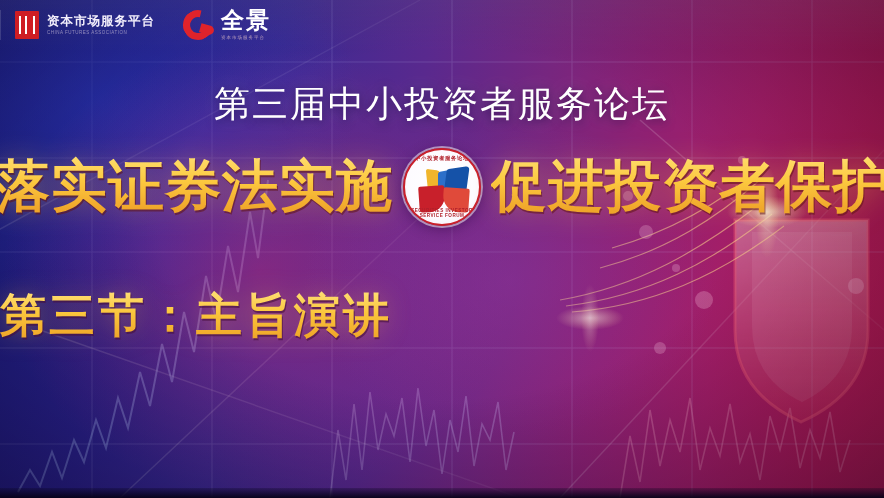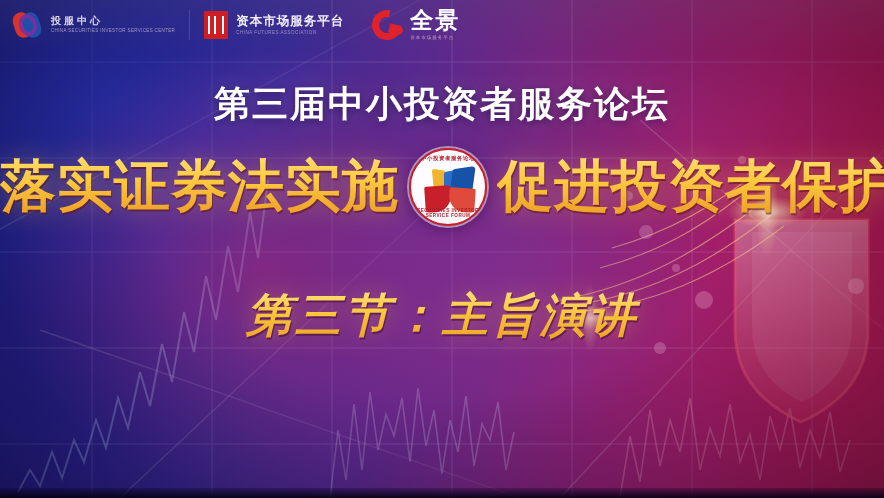--- a/index.html
+++ b/index.html
@@ -79,26 +79,26 @@
   .mark-qj .tail{
     position:absolute;right:-1px;top:15px;width:14px;height:9px;background:#e0232b;
     border-radius:0 6px 6px 0;transform:rotate(16deg);
   }
   .logo3-txt{margin-left:8px;line-height:1;}
   .logo3-cn{font-size:23px;color:#ffffff;font-weight:700;letter-spacing:2px;}
   .logo3-en{font-size:4.5px;color:#d9b9c6;letter-spacing:1px;margin-top:4px;opacity:.8;white-space:nowrap;}
   
   .subtitle{
     position:absolute;left:0;right:0;top:80px;text-align:center;z-index:7;
-    font-size:36px;font-weight:700;color:#ffffff;letter-spacing:2px;
+    font-size:36px;font-weight:400;color:#ffffff;letter-spacing:2px;
     text-shadow:0 2px 10px rgba(20,0,60,.65),0 0 22px rgba(255,255,255,.18);
   }
   .headline{
     position:absolute;left:0;right:0;top:148px;z-index:7;
-    display:flex;align-items:center;justify-content:flex-start;gap:10px;
+    display:flex;align-items:center;justify-content:center;gap:10px;
   }
   .gold{
     font-size:56px;font-weight:700;letter-spacing:1px;
     color:#fac73c;
     background:linear-gradient(180deg,#ffe27a 0%,#fcc93f 42%,#f0a72b 78%,#e8a026 100%);
     -webkit-background-clip:text;background-clip:text;-webkit-text-fill-color:transparent;
     filter:drop-shadow(1.5px 2.5px 0 rgba(96,20,20,.55)) drop-shadow(0 0 14px rgba(255,190,70,.35));
     white-space:nowrap;
   }
   .emblem{
@@ -131,27 +131,26 @@
   }
   .emblem .arc-top{
     position:absolute;left:0;right:0;top:5px;text-align:center;
     font-size:5.4px;color:#b0202a;letter-spacing:.6px;font-weight:700;
   }
   .emblem .arc-bot{
     position:absolute;left:0;right:0;bottom:6px;text-align:center;
     font-size:4.6px;color:#b0202a;letter-spacing:.5px;font-weight:700;
   }
   .section{
-    position:absolute;left:0;right:0;top:285px;text-align:center;z-index:7;
+    position:absolute;left:0;right:0;top:285px;z-index:7;
     font-size:46px;font-weight:700;letter-spacing:3px;
     color:#fac73c;
     background:linear-gradient(180deg,#ffe584 0%,#fbc63c 45%,#efa629 85%);
     -webkit-background-clip:text;background-clip:text;-webkit-text-fill-color:transparent;
     filter:drop-shadow(1.5px 2.5px 0 rgba(70,15,60,.6)) drop-shadow(0 0 12px rgba(255,190,70,.3));
-    font-style:italic;
   }
 </style>
 </head>
 <body>
 
 <div class="stage">
 
   <svg class="bg-layer" viewBox="0 0 884 498" preserveAspectRatio="none">
     <defs>
       <linearGradient id="lnFade" x1="0" y1="0" x2="1" y2="0">
@@ -236,31 +235,20 @@
   </svg>
 
   <div class="bg-layer glow-tl"></div>
   <div class="bg-layer glow-r"></div>
   <div class="bg-layer glow-center"></div>
   <div class="vignette"></div>
   <div class="top-sheen"></div>
 
   <div class="header">
 
-    <div class="logo">
-      <div class="mark-csisc">
-        <i class="a"></i>
-          <i class="b"></i>
-          <span class="c"></span>
-      </div>
-      <div class="logo1-txt">
-        <div class="logo1-cn">投服中心</div>
-        <div class="logo1-en">CHINA SECURITIES INVESTOR SERVICES CENTER</div>
-      </div>
-    </div>
 
     <div class="logo-sep"></div>
 
     <div class="logo">
       <div class="mark-cfa"></div>
       <div class="logo2-txt">
         <div class="logo2-cn">资本市场服务平台</div>
         <div class="logo2-en">CHINA FUTURES ASSOCIATION</div>
       </div>
     </div>

